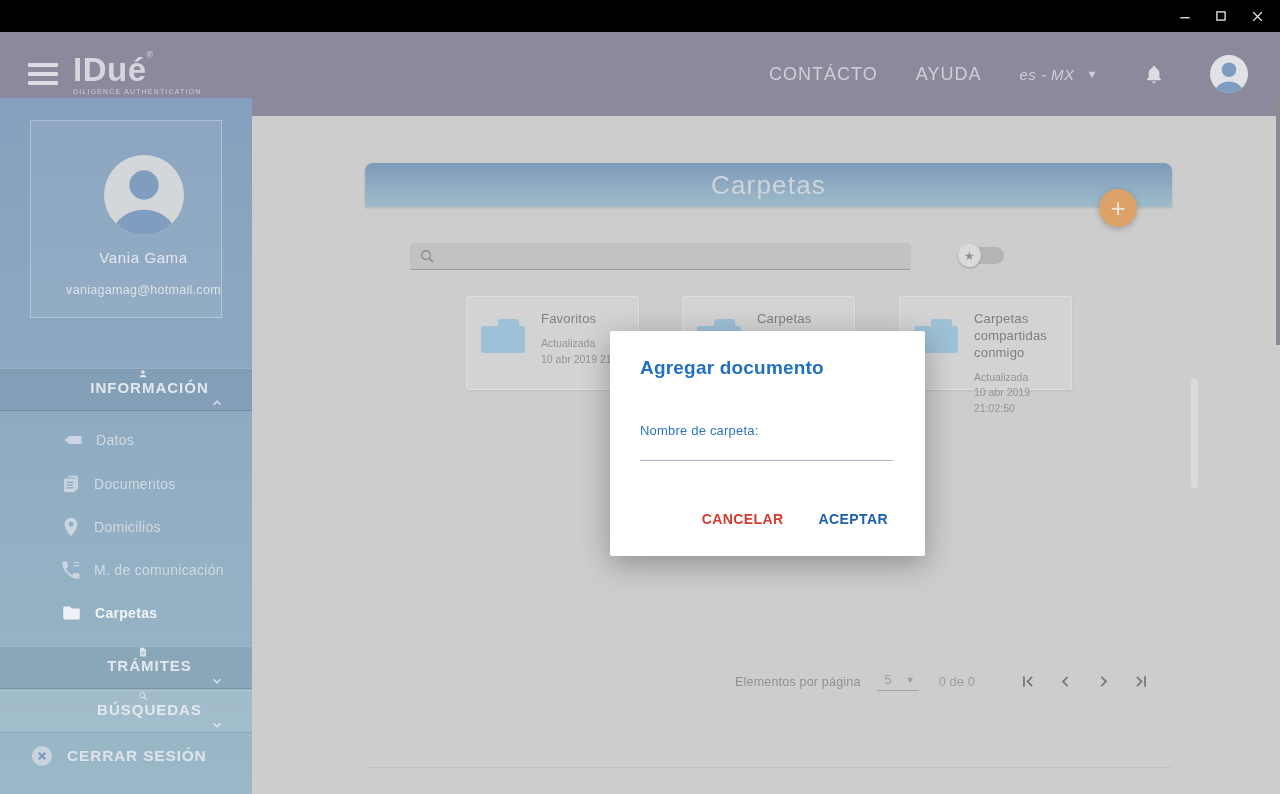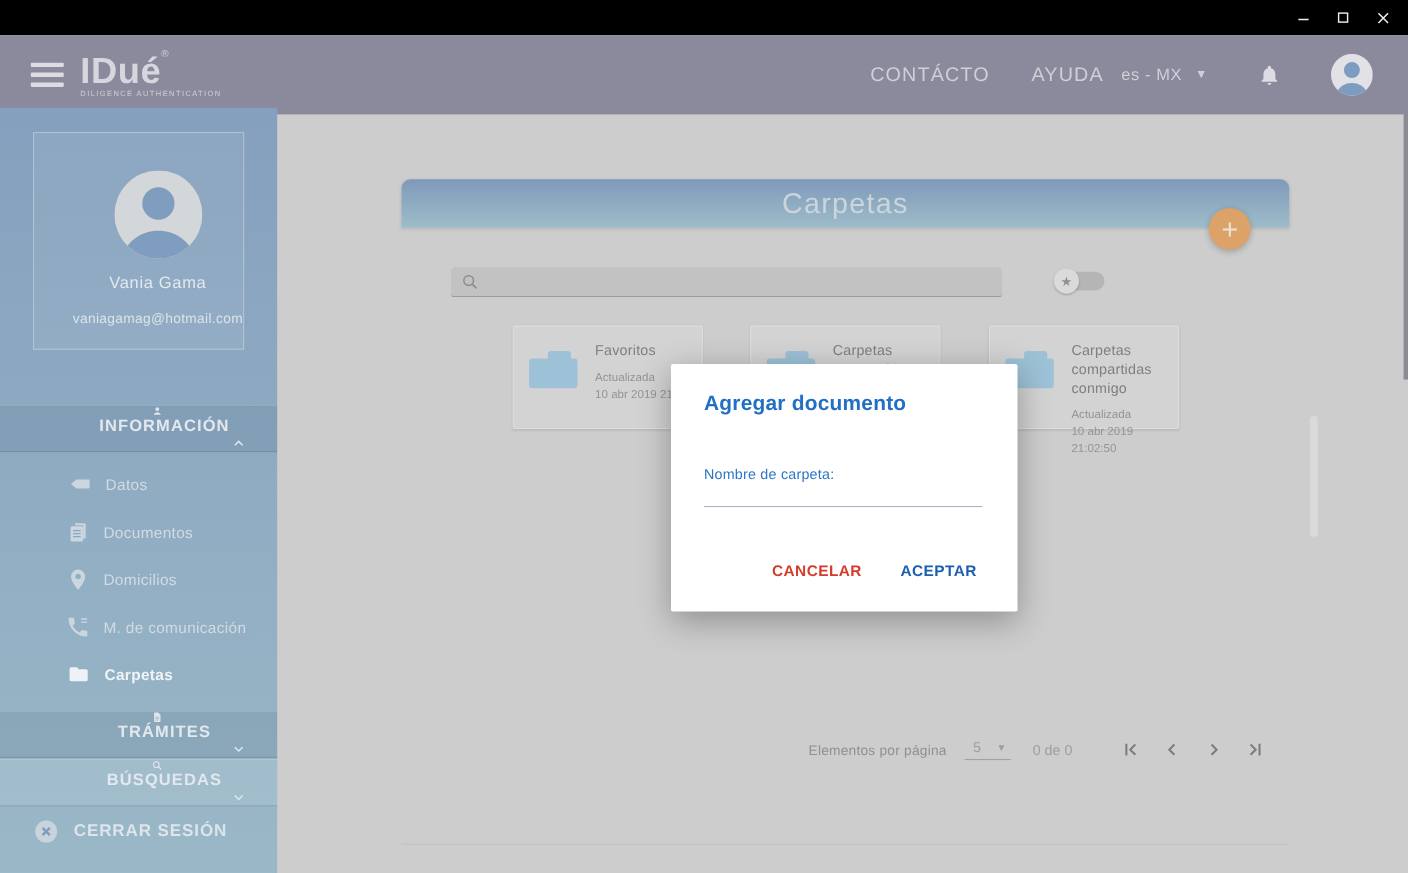--- a/index.html
+++ b/index.html
@@ -10,32 +10,32 @@
     background: var(--page-bg, #cdcdcd);
   }
 
   
   .titlebar { position:absolute; top:0; left:0; width:1280px; height:32px;
     background:var(--titlebar-bg,#000); display:flex; justify-content:flex-end;
     align-items:center; gap:10px; padding-right:10px; }
   .win-btn { width:26px; height:22px; display:flex; align-items:center; justify-content:center; cursor:default; }
 
   
-  .appbar { position:absolute; top:32px; left:0; width:1280px; height:72px;
+  .appbar { position:absolute; top:32px; left:0; width:1280px; height:84px;
     background:var(--appbar-bg,#8a8a9c); display:flex; align-items:center; }
   .hamburger { margin-left:28px; width:30px; display:flex; flex-direction:column; gap:5px; }
   .hamburger span { display:block; height:4px; background:#dcdce2; border-radius:1px; }
   .logo { margin-left:15px; line-height:1; position:relative; }
   .logo-title { font-size:33px; font-weight:bold; color:#d6d6de; letter-spacing:.5px; }
   .logo-reg { font-size:9px; color:#d6d6de; vertical-align:top; position:relative; top:-2px; }
   .logo-tagline { font-size:6.8px; letter-spacing:1.3px; color:#cfcfd8; margin-top:3px; }
   .appbar-right { margin-left:auto; display:flex; align-items:center; margin-right:32px; }
   .appbar-link { font-size:18px; color:#cfcfd8; letter-spacing:1px; cursor:pointer; }
   .appbar-link + .appbar-link { margin-left:38px; }
-  .lang { margin-left:16px; display:flex; align-items:center; color:#cfcfd8; font-size:15px; letter-spacing:.5px; cursor:pointer; }
+  .lang { margin-left:38px; display:flex; align-items:center; color:#cfcfd8; font-size:15px; letter-spacing:.5px; cursor:pointer;font-style:italic; }
   .lang .caret { font-size:11px; margin-left:12px; color:#cfcfd8; }
   .bell-btn { margin-left:46px; cursor:pointer; display:flex; }
   .avatar-btn { margin-left:46px; cursor:pointer; display:flex; }
 
   
   .sidebar { position:absolute; left:0; top:98px; width:252px; height:696px;
     background:linear-gradient(180deg, var(--sidebar-top,#85a0be), var(--sidebar-bottom,#9ab8c7)); }
   .profile-card { position:absolute; left:30px; top:22px; width:192px; height:198px;
     background:rgba(255,255,255,.06); border:1px solid rgba(255,255,255,.30); text-align:center;padding-left:35px; }
   .profile-avatar { margin:34px auto 0; width:80px; height:80px; }

